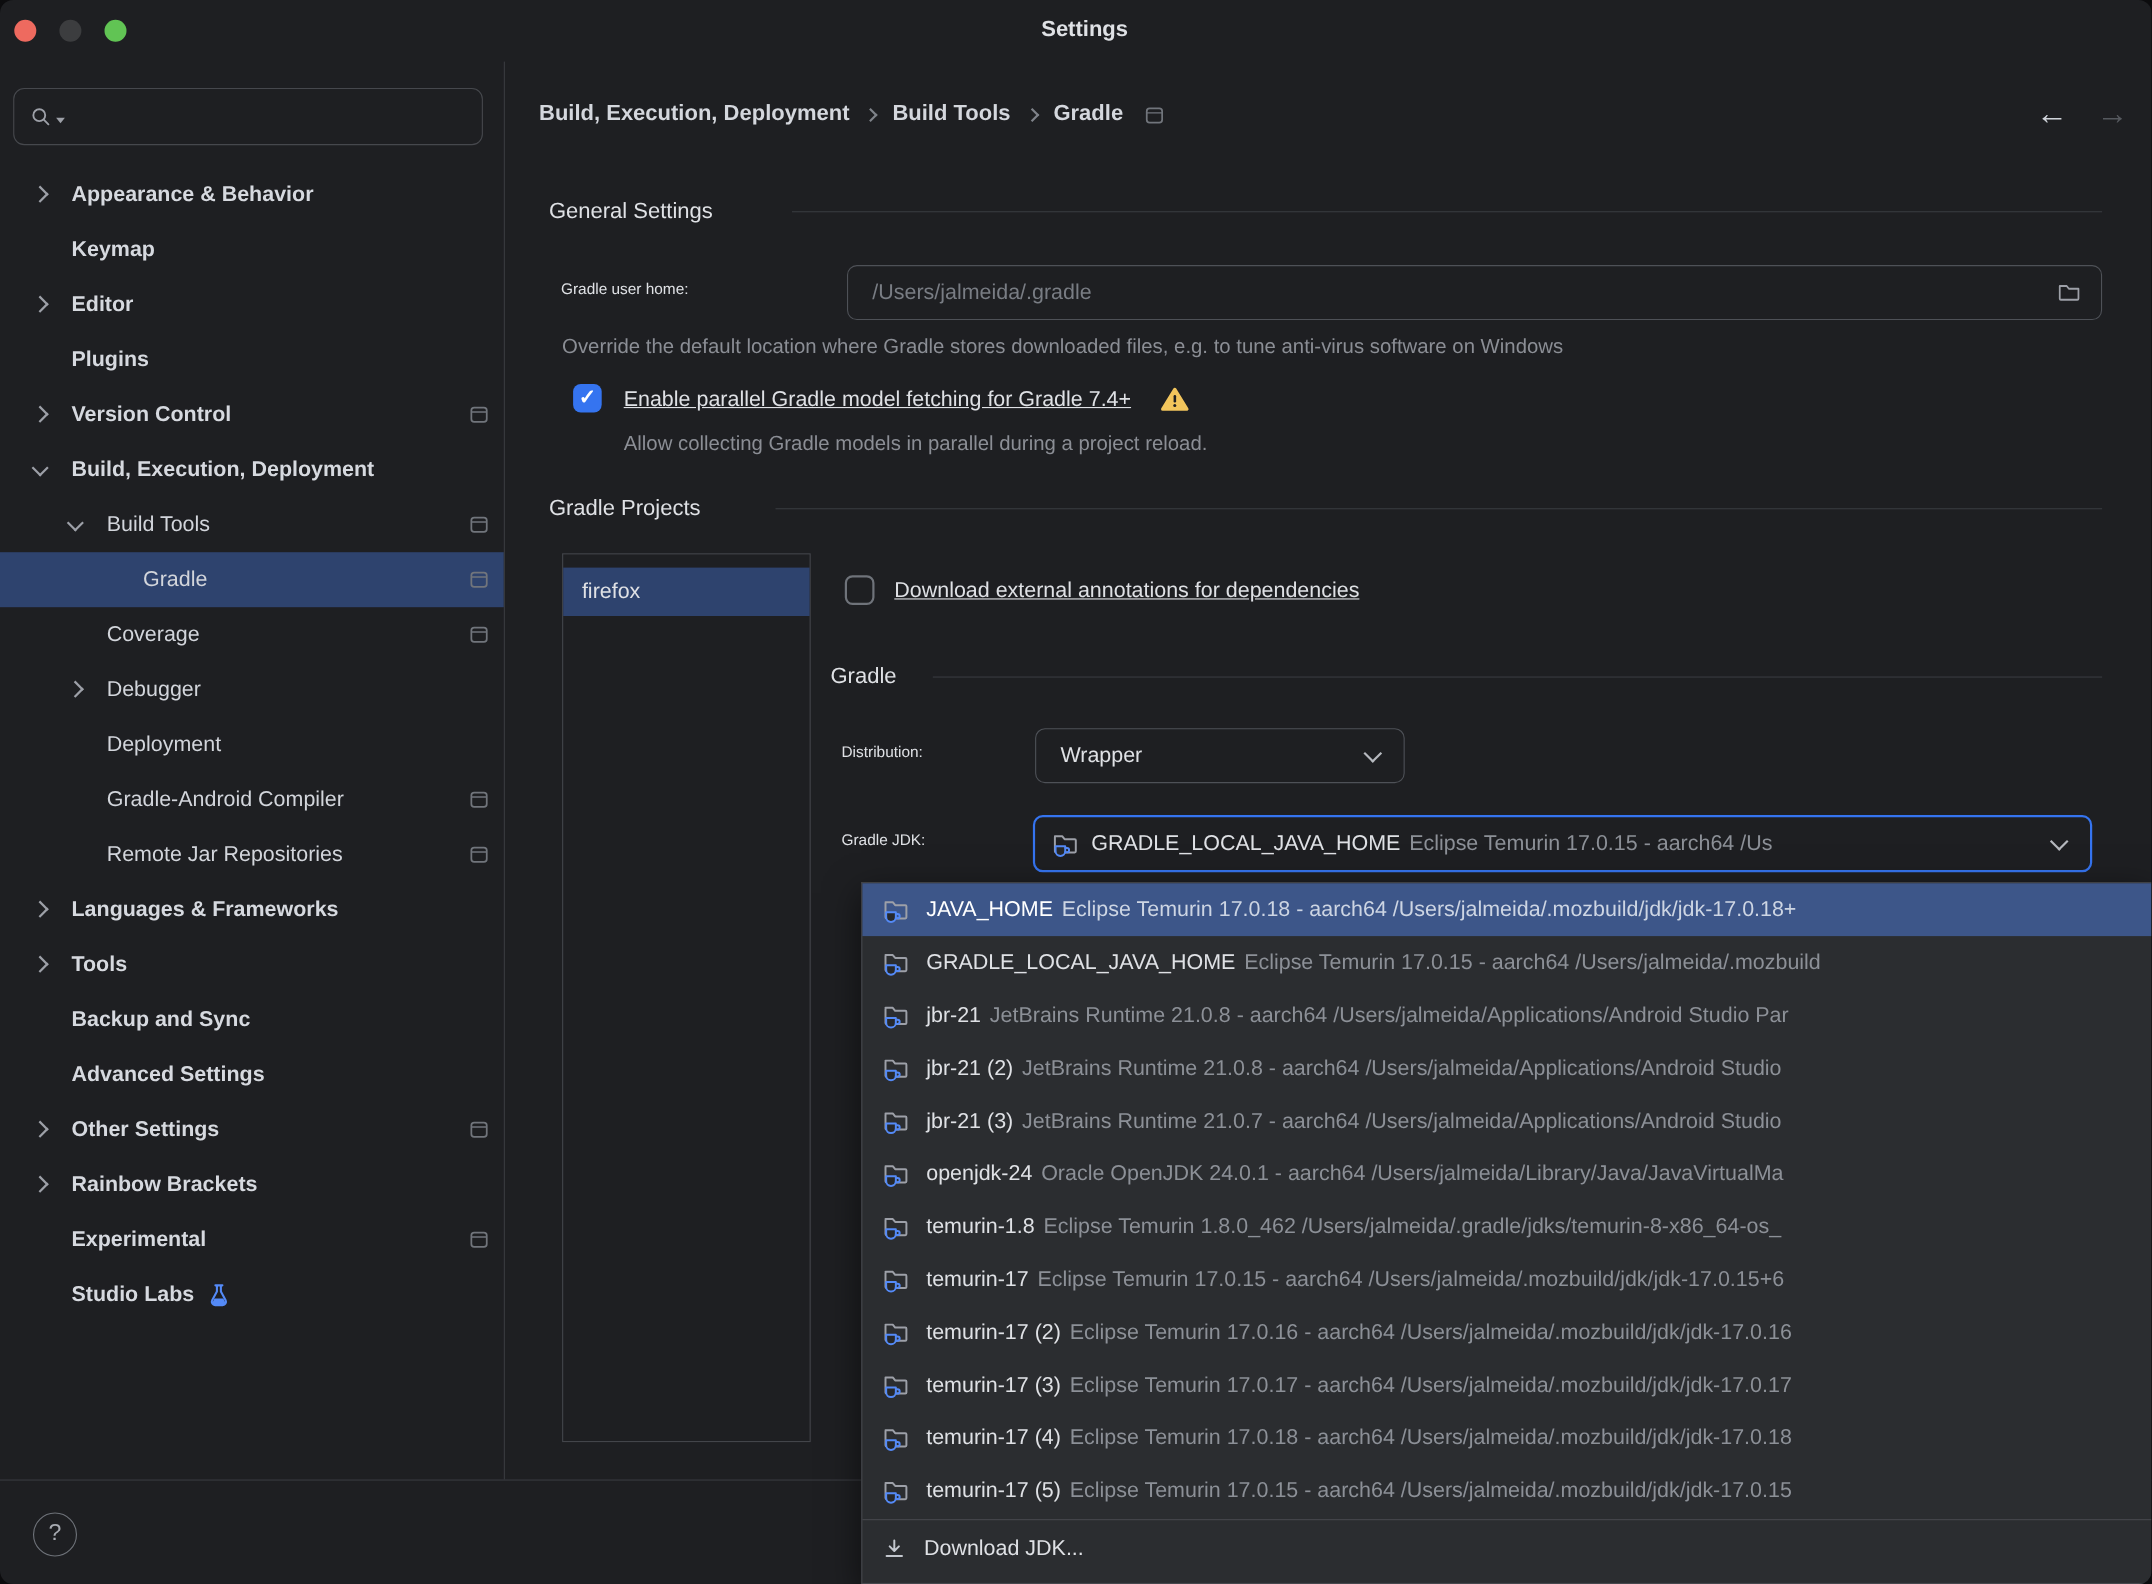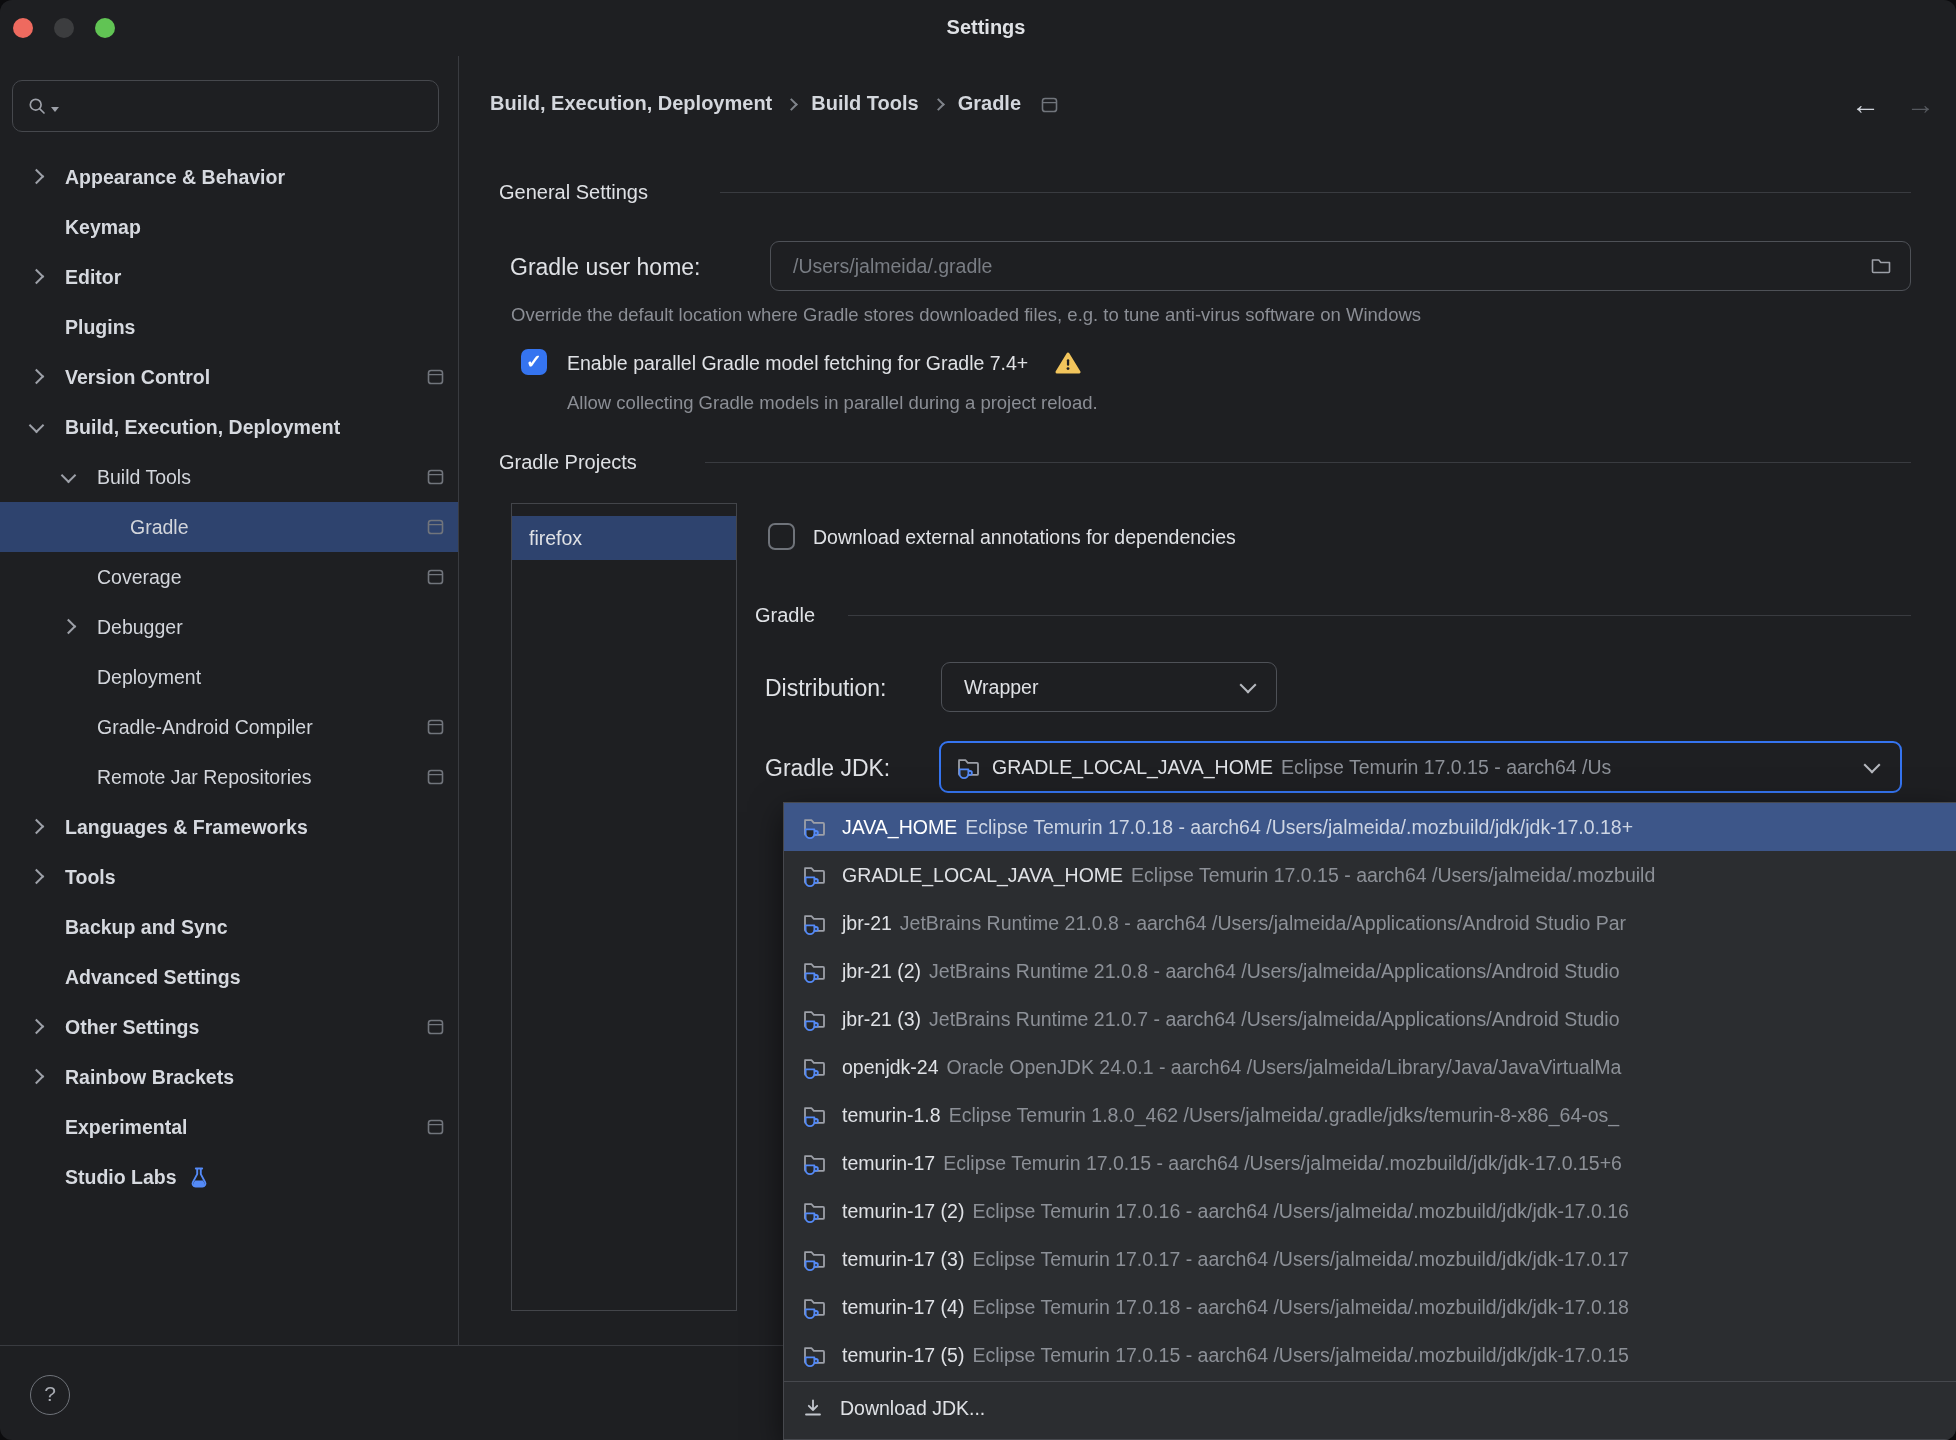--- a/index.html
+++ b/index.html
@@ -48,32 +48,32 @@
     font-size:20px;font-weight:700;color:#d4d7dd;}
   .crumb-sep{width:7px;height:7px;border-right:2px solid #7f838a;border-bottom:2px solid #7f838a;
     transform:rotate(-45deg);margin-top:1px;}
   .bc-screen{margin-left:5px;margin-top:3px;}
   .nav-arrow{position:absolute;top:88px;font-size:29px;font-weight:400;}
   .nav-back{left:1851px;color:#cfd3da;}
   .nav-fwd{left:1906px;color:#55585e;}
   
   .sec-h{position:absolute;font-size:20px;color:#dfe1e5;}
   .sec-line{position:absolute;height:1px;background:#393b40;}
-  .form-label{position:absolute;font-size:23px;color:#dfe1e5;}
+  .form-label{position:absolute;font-size:14px;color:#dfe1e5;}
   .hint{position:absolute;font-size:18.5px;color:#8b8e95;}
   .field{position:absolute;border:1.5px solid #4e5157;border-radius:9px;box-sizing:border-box;
     display:flex;align-items:center;}
   .field .ftext{font-size:19.5px;color:#797d84;padding-left:22px;flex:1;white-space:nowrap;overflow:hidden;}
   .field .ficon{margin-right:18px;}
   .checkbox{position:absolute;box-sizing:border-box;border-radius:7px;}
   .checkbox.checked{background:#3574f0;border:none;}
   .checkbox.checked::after{content:"✓";color:#fff;font-size:19px;font-weight:700;
     display:block;text-align:center;line-height:26px;}
   .checkbox.unchecked{border:2px solid #6f737a;background:transparent;}
-  .cb-label{position:absolute;font-size:19.5px;color:#dfe1e5;display:flex;align-items:center;gap:27px;}
+  .cb-label{position:absolute;font-size:19.5px;color:#dfe1e5;display:flex;align-items:center;gap:27px;text-decoration:underline;}
   .listbox{position:absolute;border:1px solid #43454a;box-sizing:border-box;}
   .list-row{height:44px;margin-top:12px;background:#2e436e;display:flex;align-items:center;}
   .list-row span{padding-left:17px;font-size:19.5px;color:#dfe1e5;}
   .combo{position:absolute;border-radius:9px;box-sizing:border-box;display:flex;align-items:center;}
   .combo.plain{border:1.5px solid #4e5157;}
   .combo.focused{border:2px solid #3574f0;}
   .combo .ctext{font-size:19.5px;color:#dfe1e5;padding-left:22px;flex:1;white-space:nowrap;overflow:hidden;}
   .combo .cchev{width:10px;height:10px;border-right:2px solid #b6b9bf;border-bottom:2px solid #b6b9bf;
     transform:rotate(45deg);margin-right:22px;margin-top:-5px;flex:none;}
   .combo .jdkname{font-size:19.5px;color:#dfe1e5;white-space:nowrap;}

